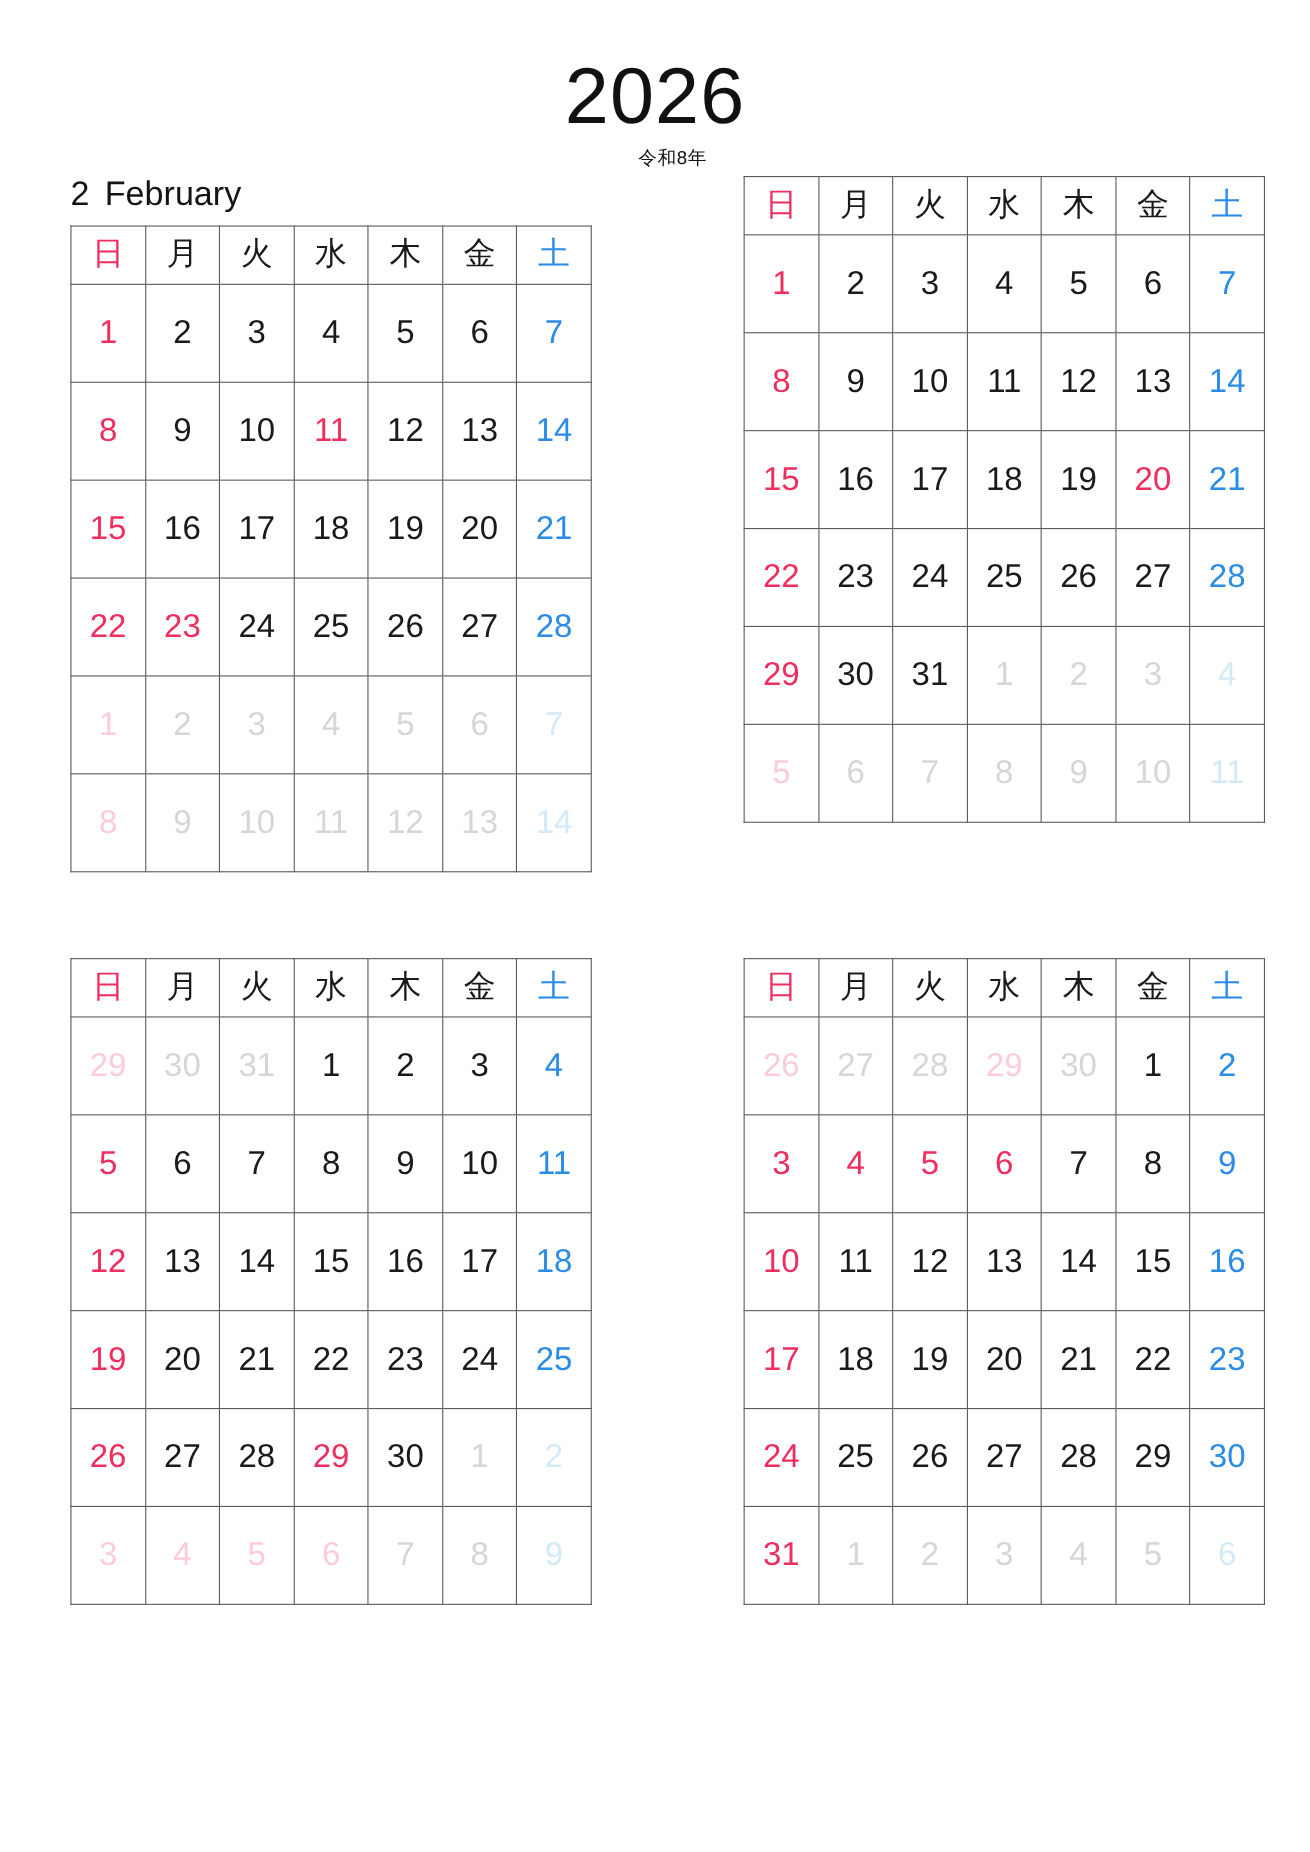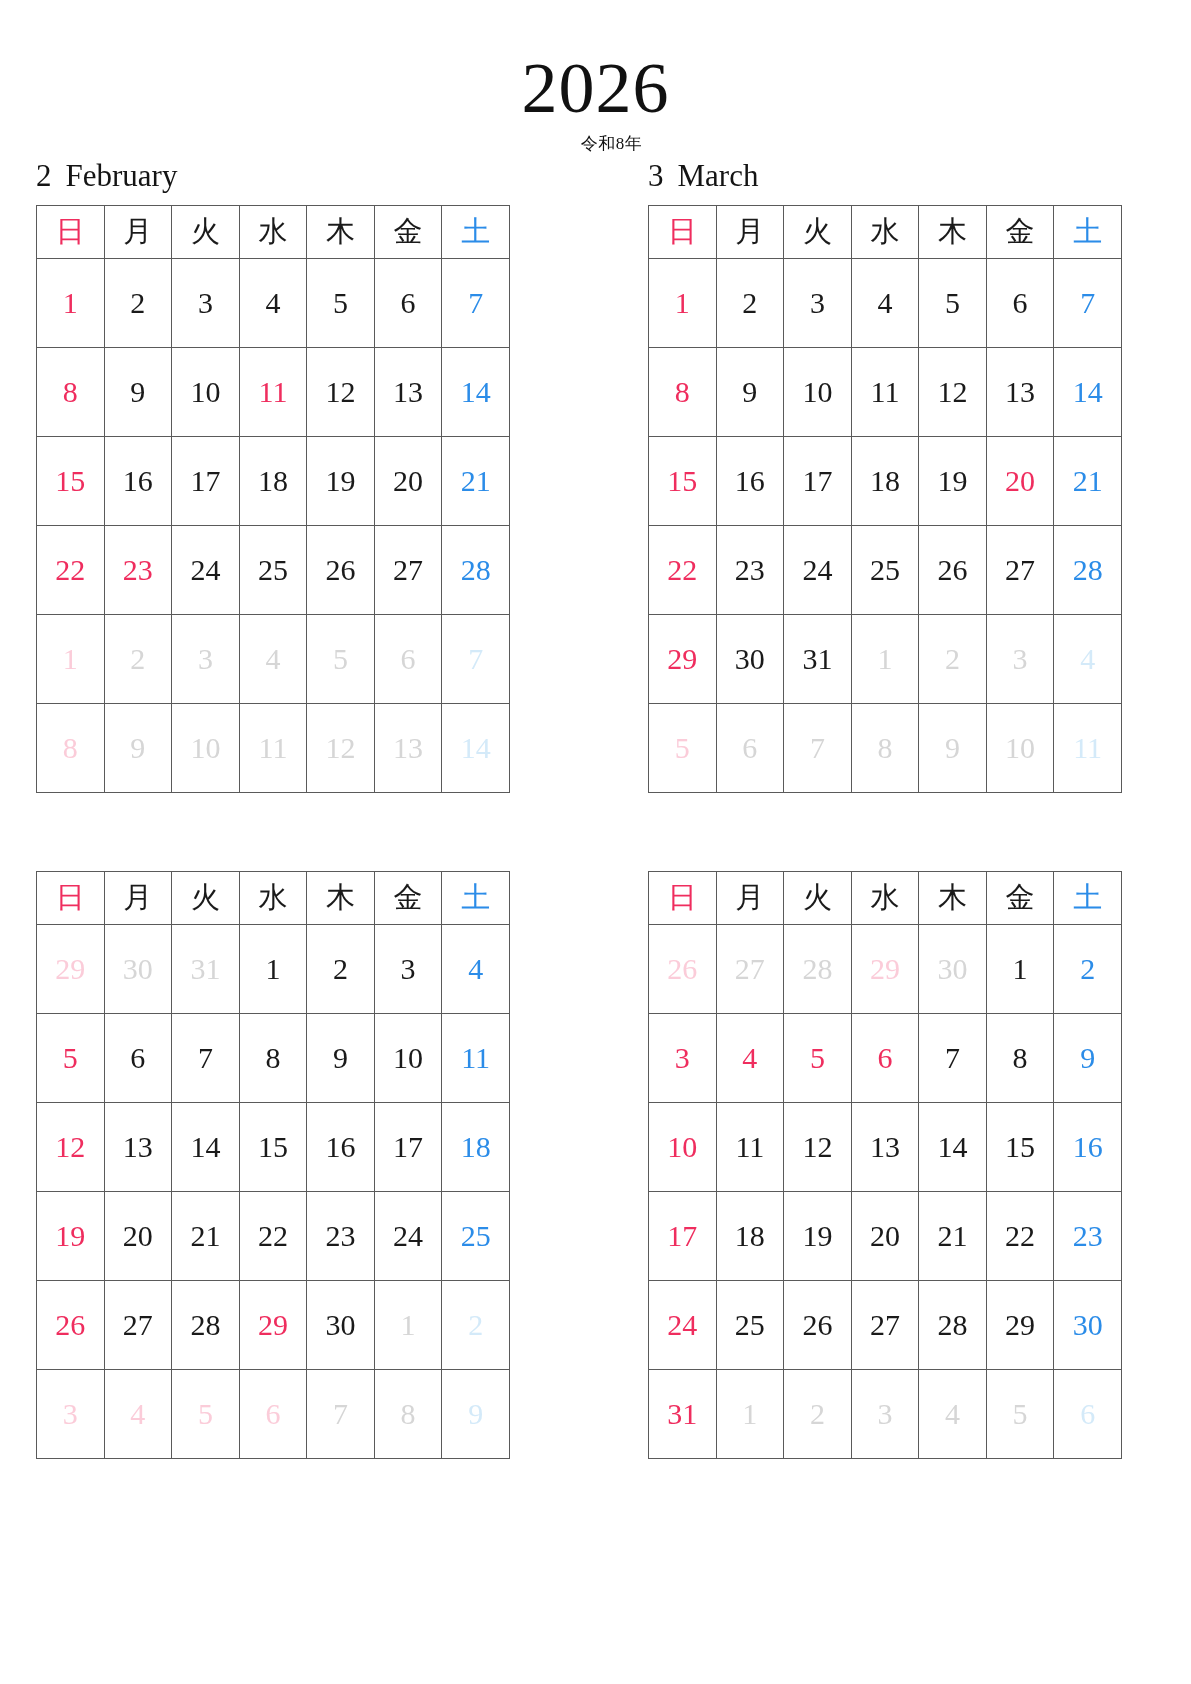--- a/index.html
+++ b/index.html
@@ -9,21 +9,20 @@
     background: #ffffff;
     font-family: "Liberation Sans", "DejaVu Sans", sans-serif;
     color: #1a1a1a;
     overflow: hidden;
   }
   .page {
     position: relative;
     width: 1040px;
     height: 1684px;
     background: #ffffff;
-    font-family: Liberation Serif, serif;
   }
 
   
   .title-block {
     position: absolute;
     top: 52px;
     left: 0;
     width: 1191px;
     text-align: center;
   }
@@ -40,21 +39,21 @@
     font-weight: 400;
     color: #111111;
     letter-spacing: 0.5px;
     margin-left: 32px;
   }
 
   
   .months {
     position: absolute;
     top: 160px;
-    left: 36px;
+    left: 64px;
     width: 1085px;
     display: grid;
     grid-template-columns: 473px 473px;
     grid-column-gap: 139px;
     grid-row-gap: 78px;
   }
   .month { width: 473px; }
 
   .month-head {
     font-size: 31px;
@@ -178,21 +177,20 @@
               <td class="c-wd-o">10</td>
               <td class="c-wd-o">11</td>
               <td class="c-wd-o">12</td>
               <td class="c-wd-o">13</td>
               <td class="c-sat-o">14</td>
             </tr>
           </tbody>
         </table>
       </div>
       <div class="month">
-        <div class="month-head"><span class="month-num">3</span><span>March</span></div>
         <table class="cal">
           <thead>
             <tr>
               <th class="c-sun">日</th>
               <th class="c-wd">月</th>
               <th class="c-wd">火</th>
               <th class="c-wd">水</th>
               <th class="c-wd">木</th>
               <th class="c-wd">金</th>
               <th class="c-sat">土</th>

